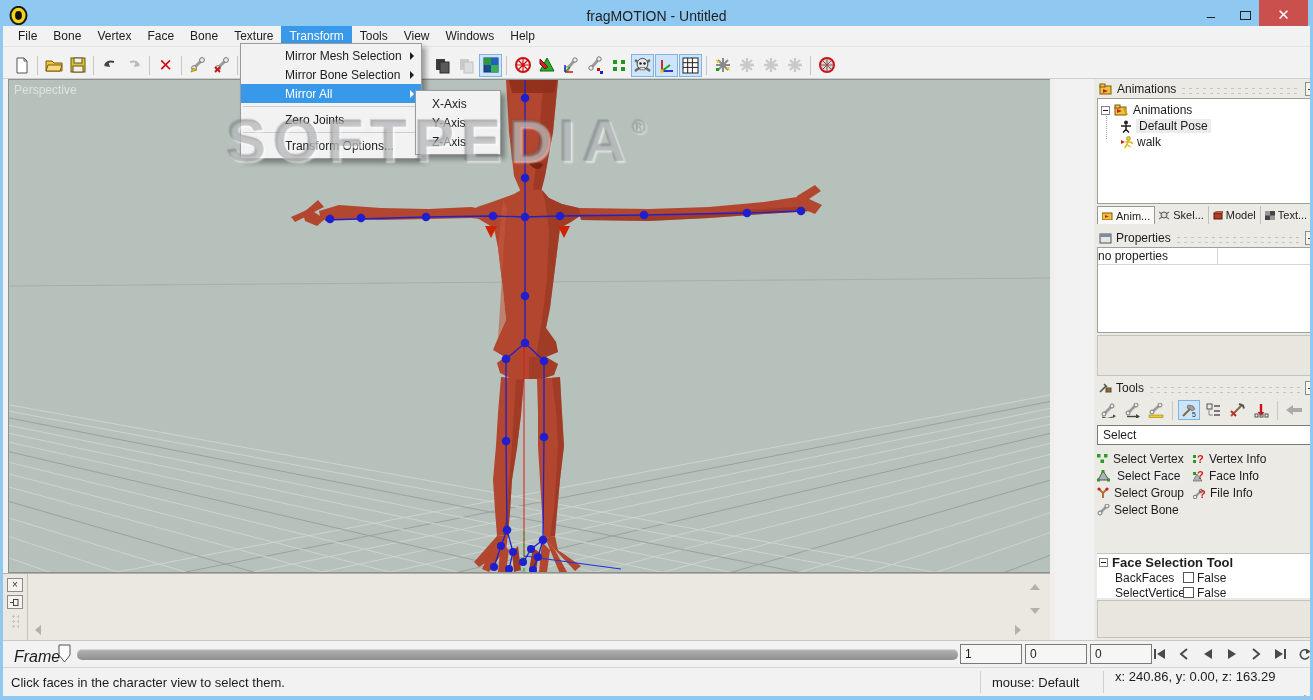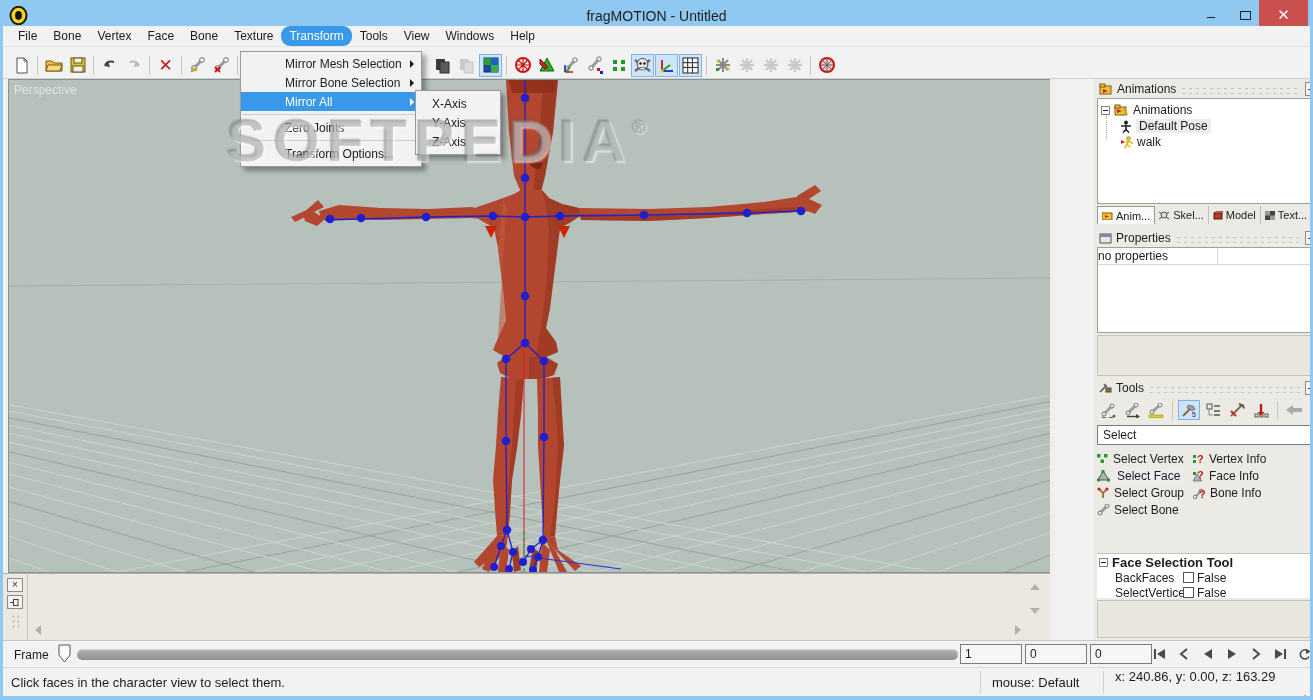--- a/index.html
+++ b/index.html
@@ -16,41 +16,41 @@
   .btn-max { left:1230px; width:30px; }
   .btn-max .sq { width:11px; height:9px; border:1.5px solid #222; }
   .btn-close { left:1259px; width:49px; background:#c9504c; color:#fff; font-size:15px; }
   .border-l { left:0; top:31px; width:3px; height:665px; background:#8fc9f1; z-index:40; }
   .border-r { left:1310px; top:31px; width:3px; height:665px; background:#8fc9f1; z-index:40; }
   .border-b { left:0; top:696px; width:1313px; height:4px; background:#8fc9f1; z-index:40; }
 
   
   .menubar { left:3px; top:26px; width:1307px; height:21px; background:#f2f2f2; display:flex; align-items:stretch; padding-left:7px; border-bottom:1px solid #e4e4e4; }
   .menubar .mitem { padding:0 8px; display:flex; align-items:center; cursor:default; }
-  .menubar .mitem.active { background:#3898ea; color:#fff;border-radius:9px; }
+  .menubar .mitem.active { background:#3898ea; color:#fff; }
 
   
   .toolbar { left:3px; top:52px; width:1307px; height:27px; background:#f2f2f2; border-bottom:1px solid #cfcfcf; }
   .tgroup { position:absolute; top:1px; height:24px; display:flex; align-items:center; gap:1px; }
   .tb { width:23px; height:23px; display:flex; align-items:center; justify-content:center; border:1px solid transparent; }
   .tb.sel { background:#cde4f9; border-color:#7fb2e5; }
   .tb.dis { opacity:.45; }
   .tsep { width:1px; height:19px; background:#c6c6c6; margin:0 3px; }
   .glyph-x { color:#cc1212; font-weight:bold; font-size:17px; line-height:1; }
 
   
   .viewport { left:8px; top:79px; width:1044px; height:494px; background:#b6c1bb; border:1px solid #8a928c; overflow:hidden;text-decoration:underline; }
   .vp-label { position:absolute; left:5px; top:3px; color:#dde5de; font-size:12px; z-index:5; }
   .watermark { left:226px; top:106px; z-index:60; font-size:60px; font-weight:bold; letter-spacing:7px;
     color:rgba(122,128,133,0.34); text-shadow:2px 2px 2px rgba(255,255,255,0.55), -1px -1px 1px rgba(90,95,100,0.25);
     pointer-events:none; white-space:nowrap; }
   .watermark sup { font-size:18px; letter-spacing:0; vertical-align:28px; }
 
   
-  .menu { left:240px; top:51px; width:182px; background:#f2f2f2; border:1px solid #9a9a9a; box-shadow:4px 4px 5px rgba(0,0,0,.35); z-index:50; padding:2px 0 3px 0; }
+  .menu { left:240px; top:43px; width:182px; background:#f2f2f2; border:1px solid #9a9a9a; box-shadow:4px 4px 5px rgba(0,0,0,.35); z-index:50; padding:2px 0 3px 0; }
   .menu .item { height:19px; display:flex; align-items:center; padding-left:44px; position:relative; }
   .menu .item.hl { background:#3898ea; color:#fff; }
   .menu .sep { border-top:1px solid #cdcdcd; margin:3px 2px; }
   .subarrow { position:absolute; right:7px; width:0; height:0; border-left:4px solid #1c1c1c; border-top:4px solid transparent; border-bottom:4px solid transparent; }
   .item.hl .subarrow { border-left-color:#fff; }
   .submenu { left:415px; top:90px; width:86px; background:#f2f2f2; border:1px solid #9a9a9a; box-shadow:4px 4px 5px rgba(0,0,0,.35); z-index:51; padding:3px 0; }
   .submenu .item { height:19px; display:flex; align-items:center; padding-left:16px; }
 
   
   .rpanel { left:1055px; top:79px; width:250px; height:561px; background:#eceae5;margin-left:39px; }
@@ -83,21 +83,21 @@
   
   .timeline { left:3px; top:573px; width:1047px; height:67px; background:#ebe8e2; border-top:1px solid #b2b0ac; }
   .tl-left { position:absolute; left:0; top:0; width:25px; height:67px; border-right:1px solid #c4c2bd; display:flex; flex-direction:column; align-items:center; padding-top:4px; gap:3px; }
   .tl-grip { width:8px; height:14px; background-image:radial-gradient(#c6c4bf 1px, transparent 1.3px); background-size:5px 5px; margin-top:2px; }
   .hscroll-arrow { position:absolute; width:0; height:0; }
   .arr-left { border-top:5px solid transparent; border-bottom:5px solid transparent; border-right:6px solid #b3b1ac; }
   .arr-right { border-top:5px solid transparent; border-bottom:5px solid transparent; border-left:6px solid #b3b1ac; }
 
   
   .framerow { left:3px; top:640px; width:1307px; height:27px; background:#f2f2f2; border-top:1px solid #c8c8c8; }
-  .frame-label { position:absolute; left:11px; top:7px; font-size:12px; }
+  .frame-label { position:absolute; left:11px; top:7px; font-size:16px;font-style:italic; }
   .slider-track { position:absolute; left:74px; top:8px; width:881px; height:11px; border-radius:5px; background:linear-gradient(#b4b4b4,#8f8f8f); box-shadow:inset 0 1px 1px rgba(255,255,255,.5); }
   .slider-thumb { position:absolute; left:55px; top:3px; }
   .ffield { position:absolute; top:3px; width:62px; height:20px; border:1px solid #7a7a7a; background:#f6f6f5; display:flex; align-items:center; padding-left:4px; font-size:12px; }
   .playbtns { position:absolute; left:1148px; top:6px; display:flex; gap:7px; align-items:center; }
   .pb { width:17px; height:14px; display:flex; align-items:center; justify-content:center; }
 
   
   .statusbar { left:3px; top:667px; width:1307px; height:42px; background:#f2f2f2; border-top:1px solid #d6d6d6; font-size:13px; }
   .sb-msg { position:absolute; left:8px; top:7px; }
   .sb-sep { position:absolute; top:3px; width:1px; height:22px; background:#cfcfcf; }
@@ -733,21 +733,21 @@
             </svg>
             <span>Face Info</span>
           </div>
         <div class="toolrow">
             <svg width="13" height="12">
               <line x1="2" y1="10" x2="8" y2="4" stroke="#9a9a9a" stroke-width="2.4"></line>
               <circle cx="2" cy="10" r="1.8" fill="#eee" stroke="#777"></circle>
               <circle cx="8" cy="4" r="1.8" fill="#eee" stroke="#777"></circle>
               <text x="6" y="11" font-size="11" font-weight="bold" fill="#cc2222">?</text>
             </svg>
-            <span>Bone Info</span>
+            <span>File Info</span>
           </div>
       </div>
     </div>
   </div>
 
   <div style="position:absolute; left:3px; top:474px; width:230px; height:45px; overflow:hidden; background:#fff; border-top:1px solid #c4c2bd;">
     <div class="pg-header">
       <span class="expander" style="margin-left:2px;"></span>
       <span>Face Selection Tool</span>
     </div>

